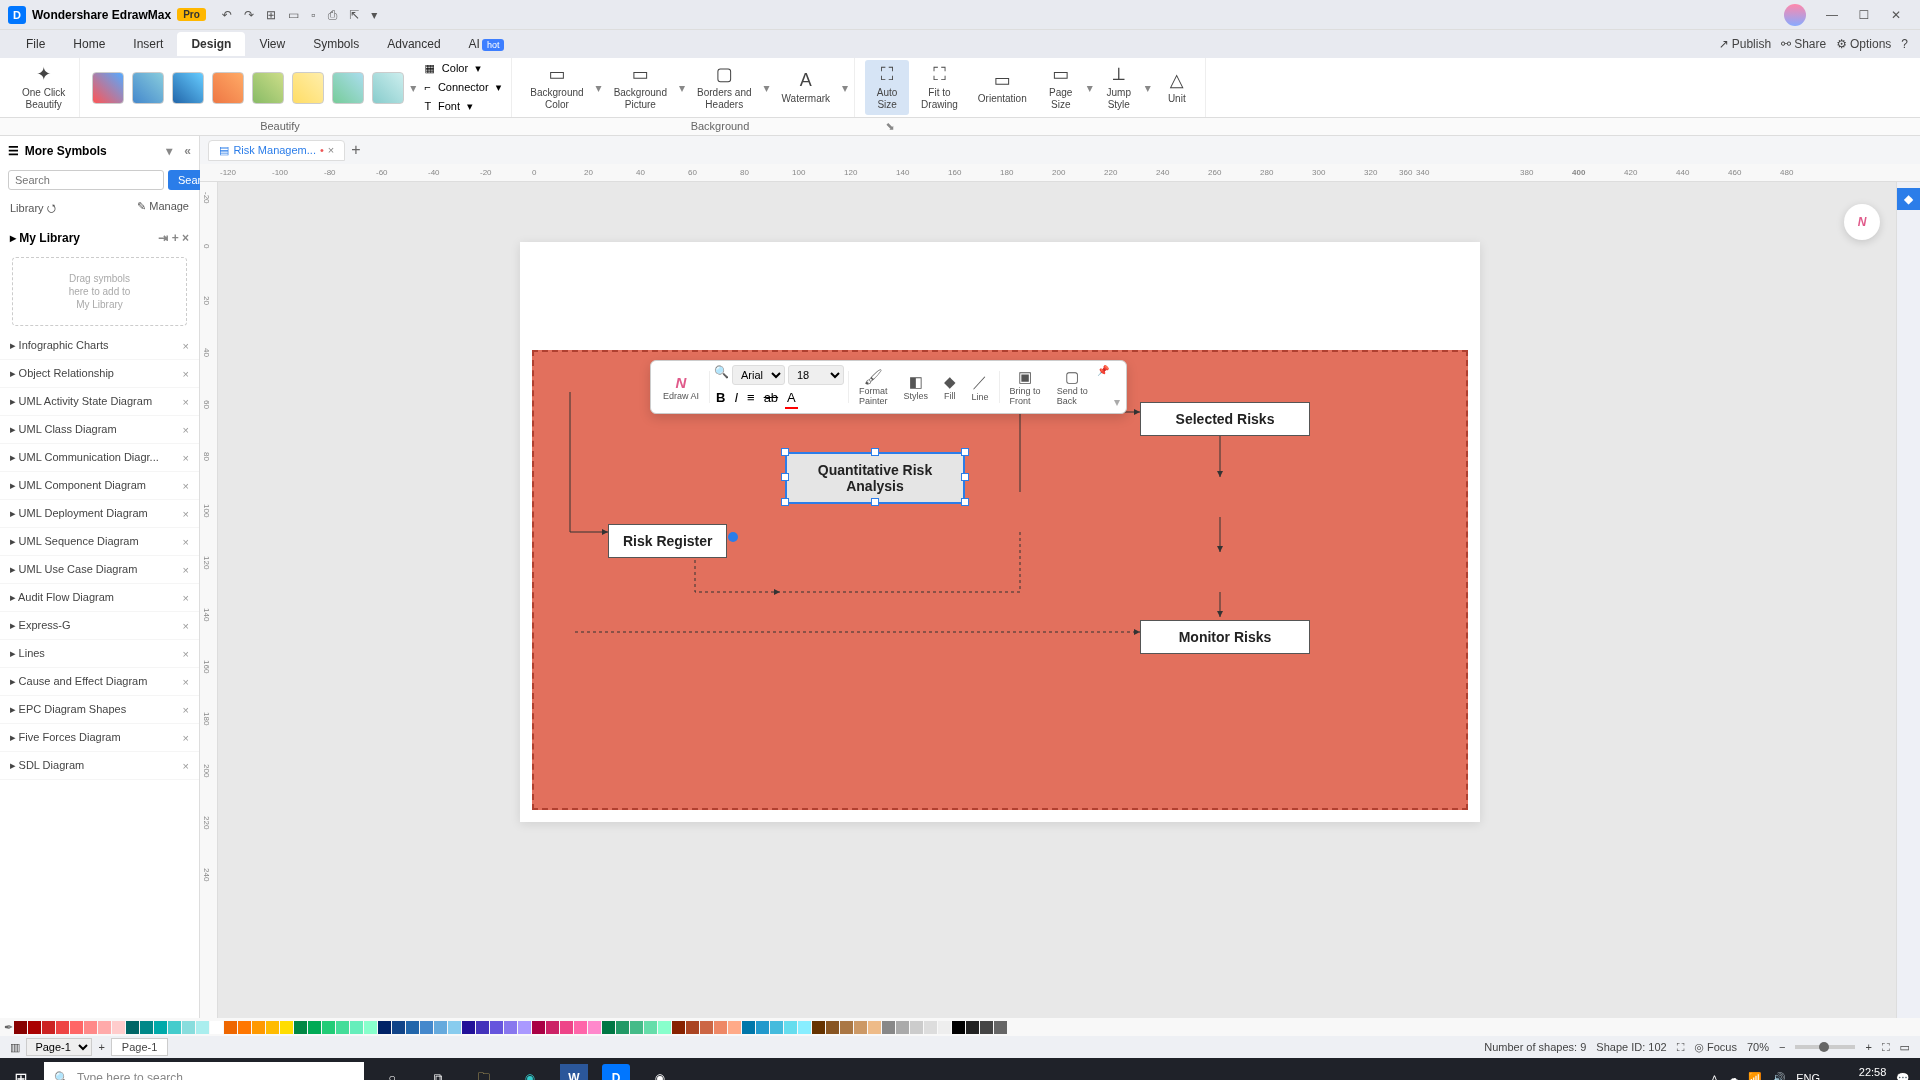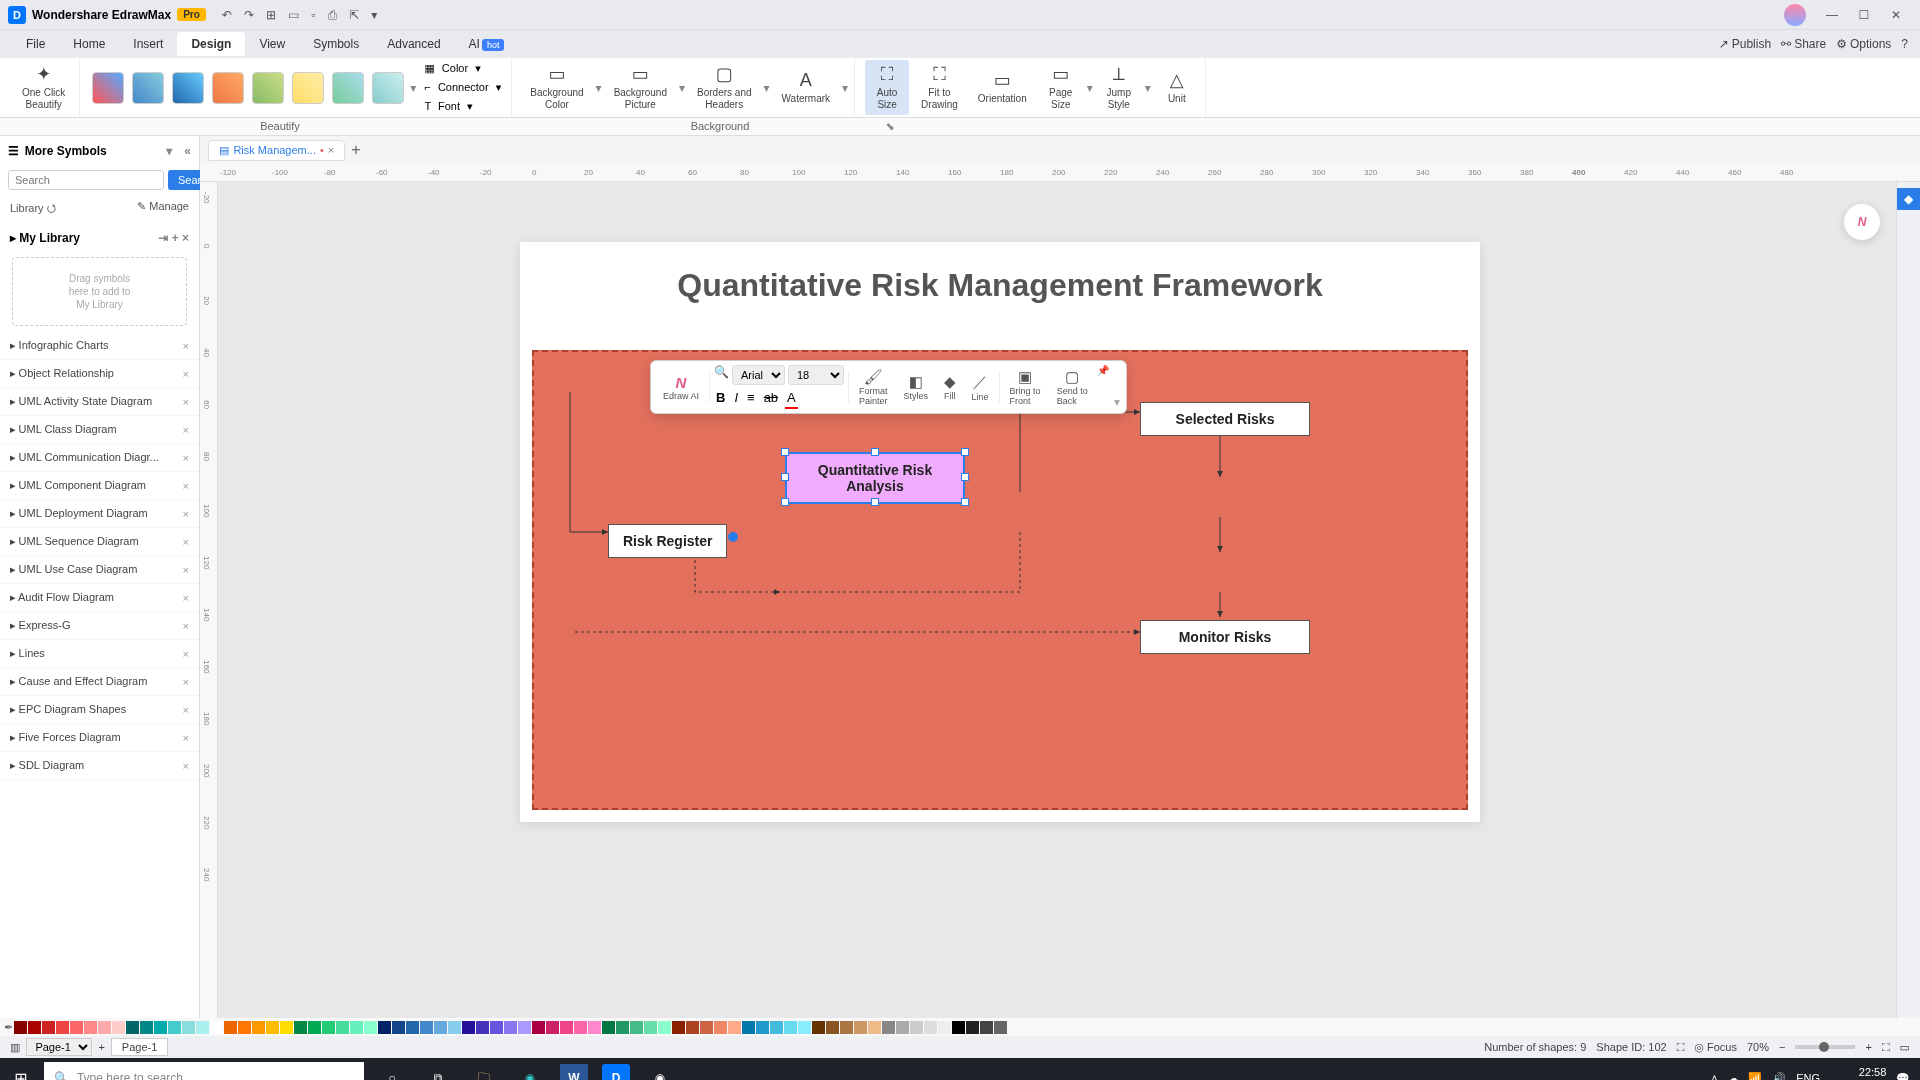--- a/index.html
+++ b/index.html
@@ -61,21 +61,21 @@
 .hruler .tick { position: absolute; top: 4px; }
 .canvas-scroll { flex: 1; position: relative; overflow: auto; }
 .vruler { position: absolute; left: 0; top: 0; bottom: 0; width: 18px; background: #f8f8f8; border-right: 1px solid #ddd; }
 .vruler .tick { position: absolute; writing-mode: vertical-rl; font-size: 8px; color: #888; left: 2px; }
 
 .page { position: absolute; left: 320px; top: 60px; width: 960px; height: 580px; background: #fff; box-shadow: 0 2px 10px rgba(0,0,0,0.1); }
 .diagram-title { text-align: center; font-size: 32px; font-weight: bold; color: #555; padding: 24px 40px 8px; line-height: 1.2; }
 .redbox { position: absolute; left: 12px; top: 108px; right: 12px; bottom: 12px; background: #e2705d; border: 2px dashed #b04030; }
 
 .node { position: absolute; background: #fff; border: 1px solid #555; padding: 8px 14px; font-weight: bold; font-size: 14px; text-align: center; color: #222; }
-.node.selected { border: 2px solid #2b7de9; background: #f0abfc; }
+.node.selected { border: 2px solid #2b7de9; background: #e5e5e5; }
 .handle { position: absolute; width: 8px; height: 8px; background: #fff; border: 1px solid #2b7de9; }
 
 
 .float-toolbar { position: absolute; background: #fff; border: 1px solid #ccc; border-radius: 6px; box-shadow: 0 4px 12px rgba(0,0,0,0.15); display: flex; align-items: center; padding: 4px 6px; gap: 4px; }
 .float-toolbar .col { display: flex; flex-direction: column; align-items: center; font-size: 9px; color: #555; padding: 2px 6px; cursor: pointer; }
 .float-toolbar .col .icon { font-size: 15px; }
 .float-toolbar .sep { width: 1px; height: 32px; background: #eee; }
 .float-toolbar select, .float-toolbar input { border: 1px solid #ddd; border-radius: 3px; font-size: 11px; padding: 2px 4px; }
 .float-toolbar .fmt-row { display: flex; gap: 5px; }
 .float-toolbar .fmt-row span { cursor: pointer; padding: 2px; font-size: 13px; }
@@ -357,21 +357,21 @@
         <span class="tick" style="left: 748px;">160</span>
         <span class="tick" style="left: 800px;">180</span>
         <span class="tick" style="left: 852px;">200</span>
         <span class="tick" style="left: 904px;">220</span>
         <span class="tick" style="left: 956px;">240</span>
         <span class="tick" style="left: 1008px;">260</span>
         <span class="tick" style="left: 1060px;">280</span>
         <span class="tick" style="left: 1112px;">300</span>
         <span class="tick" style="left: 1164px;">320</span>
         <span class="tick" style="left: 1216px;">340</span>
-        <span class="tick" style="left: 1268px;">360</span>
+        <span class="tick" style="left: 1199px;">360</span>
         <span class="tick" style="left: 1320px;">380</span>
         <span class="tick" style="left: 1372px; font-weight: bold;">400</span>
         <span class="tick" style="left: 1424px;">420</span>
         <span class="tick" style="left: 1476px;">440</span>
         <span class="tick" style="left: 1528px;">460</span>
         <span class="tick" style="left: 1580px;">480</span>
       </div>
     <div class="canvas-scroll">
       <div class="vruler" id="vruler">
           <span class="tick" style="top: 10px;">-20</span>
@@ -384,21 +384,20 @@
           <span class="tick" style="top: 374px;">120</span>
           <span class="tick" style="top: 426px;">140</span>
           <span class="tick" style="top: 478px;">160</span>
           <span class="tick" style="top: 530px;">180</span>
           <span class="tick" style="top: 582px;">200</span>
           <span class="tick" style="top: 634px;">220</span>
           <span class="tick" style="top: 686px;">240</span>
         </div>
 
       <div class="page">
-        <div class="diagram-title">Quantitative Risk Management Framework</div>
         <div class="redbox"></div>
 
         <svg class="conn" width="960" height="580">
           <defs>
               <marker id="arr" markerWidth="8" markerHeight="8" refX="6" refY="3" orient="auto">
                 <path d="M0,0 L6,3 L0,6 Z" fill="#333"></path>
               </marker>
             </defs>
           <path d="M50,150 L50,290 L88,290" stroke="#333" fill="none" marker-end="url(#arr)"></path>
           <path d="M175,300 L175,350 L260,350" stroke="#333" fill="none" stroke-dasharray="3,3" marker-end="url(#arr)"></path>

